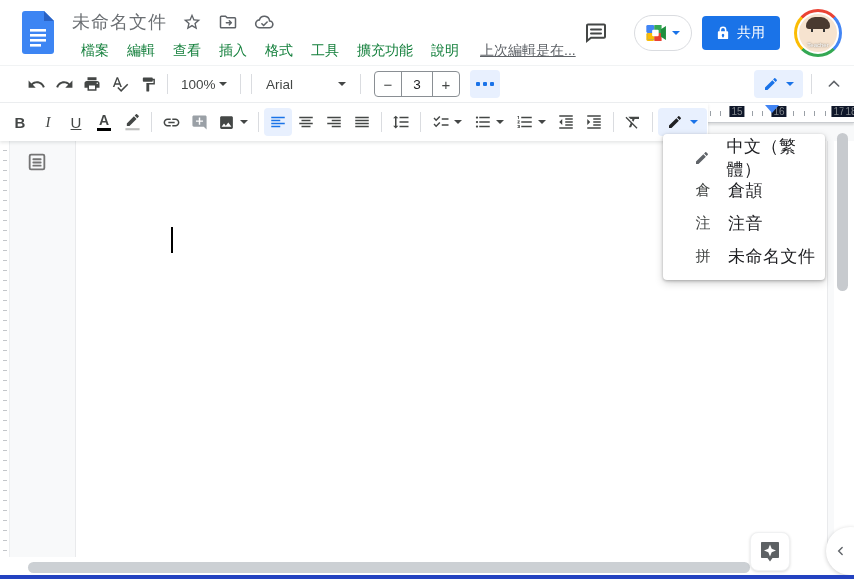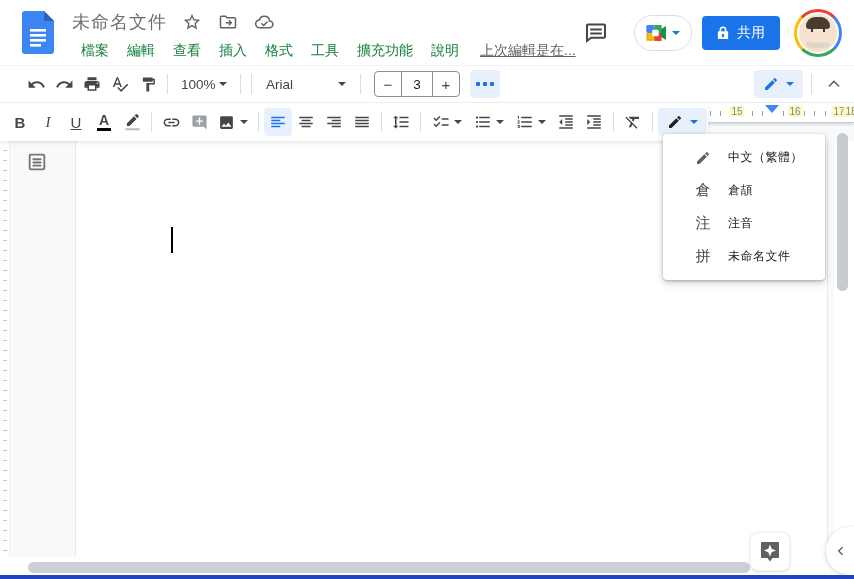--- a/index.html
+++ b/index.html
@@ -47,39 +47,39 @@
   .more-btn i { width:4px; height:4px; border-radius:1px; background:#1a73e8; }
   .pencil-pill { display:flex; align-items:center; gap:7px; padding:0 9px; height:28px; background:#e8f0fe; border-radius:4px; }
   .letter-btn { font-size:15px; color:#444746; }
   .b { font-weight:bold; } .i { font-style:italic; font-family:"Liberation Serif",serif; } .u { text-decoration:underline; }
   .color-a { font-size:14px; font-weight:bold; color:#444746; line-height:1; border-bottom:3px solid #000; padding:0 2px 1px; }
 
   
   .hruler { position:absolute; left:700px; top:103px; width:154px; height:20px; background:#fff; border-bottom:1px solid #c9ccd0; box-shadow:0 2px 2px rgba(60,64,67,.15); z-index:3; }
   .hruler-ticks { position:absolute; left:0; right:0; top:8px; height:5px;
      background:repeating-linear-gradient(to right, transparent 0 9.5px, #9aa0a6 9.5px 10.5px); }
-  .hruler-num { position:absolute; top:3px; transform:translateX(-50%); font-size:10px; color:#80868b; background:#fef9c3; padding:0 2px; }
+  .hruler-num { position:absolute; top:3px; transform:translateX(-50%); font-size:10px; color:#80868b; background:#0f172a; padding:0 2px; }
   .indent-marker { position:absolute; top:2px; width:0; height:0; border-left:7px solid transparent; border-right:7px solid transparent; border-top:8px solid #4285f4; }
   .gray-patch { position:absolute; left:700px; top:122px; width:154px; height:19px; background:#f8f9fa; z-index:1; }
 
   
   .doc-area { position:absolute; left:0; top:141px; width:854px; height:438px; background:#f8f9fa; }
   .vruler { position:absolute; left:0; top:0; width:10px; height:438px; background:#fff; border-right:1px solid #eceef0; }
   .vruler-ticks { position:absolute; right:2px; top:0; width:4px; height:100%;
      background:repeating-linear-gradient(to bottom, transparent 0 9px, #c3c6ca 9px 10px); }
   .outline-btn { position:absolute; left:24px; top:8px; width:26px; height:26px; display:flex; align-items:center; justify-content:center; color:#757575; }
   .page { position:absolute; left:75px; top:0; width:753px; height:438px; background:#fff; border:1px solid #e9eaec; border-top:none; }
   .text-cursor { position:absolute; left:171px; top:86px; width:2px; height:26px; background:#000; }
 
   
   .dropdown { position:absolute; left:663px; top:134px; width:162px; background:#fff; border-radius:4px; box-shadow:0 1px 3px rgba(0,0,0,.25), 0 3px 8px rgba(0,0,0,.18); padding:7px 0; z-index:10; }
   .dd-item { height:33px; display:flex; align-items:center; padding-left:28px; }
   .dd-icon { width:24px; display:flex; align-items:center; justify-content:center; color:#5f6368; }
   .dd-glyph { font-size:15px; color:#444746; }
-  .dd-label { margin-left:13px; font-size:12px; color:#202124; letter-spacing:.5px; }
+  .dd-label { margin-left:13px; font-size:17px; color:#202124; letter-spacing:.5px; }
 
   
   .vscroll-track { position:absolute; left:834px; top:123px; width:20px; height:456px; background:#fff; }
   .vscroll-thumb { position:absolute; left:837px; top:133px; width:11px; height:158px; background:#c7cace; border-radius:6px; z-index:2; }
   .hscroll-track { position:absolute; left:0; top:557px; width:854px; height:18px; background:#fff; }
   .hscroll-thumb { position:absolute; left:28px; top:562px; width:722px; height:11px; background:#ccd0d4; border-radius:6px; }
   .explore-btn { position:absolute; left:750px; top:532px; width:40px; height:39px; background:#fff; border:1px solid #f0f1f2; border-radius:8px; box-shadow:0 1px 3px rgba(0,0,0,.15); display:flex; align-items:center; justify-content:center; z-index:4; }
   .sidepanel-btn { position:absolute; left:826px; top:527px; width:48px; height:48px; background:#fff; border-radius:50%; box-shadow:0 1px 4px rgba(0,0,0,.2); display:flex; align-items:center; padding-left:8px; font-size:18px; color:#5f6368; z-index:4; }
   .bottom-bar { position:absolute; left:0; top:575px; width:854px; height:4px; background:#2342c0; z-index:6; }
 
@@ -237,21 +237,21 @@
       <svg width="16" height="16" viewBox="0 0 24 24" fill="none" stroke="#5f6368" stroke-width="2.4" stroke-linecap="round">
           <path d="M5 15l7-7 7 7"></path>
         </svg>
     </div>
   </div>
 
   <div class="gray-patch"></div>
   <div class="hruler">
     <div class="hruler-ticks"></div>
     <span class="hruler-num" style="left:37px;">15</span>
-    <span class="hruler-num" style="left:95px;">16</span>
+    <span class="hruler-num" style="left:79px;">16</span>
     <span class="hruler-num" style="left:139px;">17</span>
     <span class="hruler-num" style="left:151px;">18</span>
     <div class="indent-marker" style="left:65px;"></div>
   </div>
 
   <div class="toolbar2">
     <div class="tbtn letter-btn b">B</div>
     <div class="tbtn letter-btn i">I</div>
     <div class="tbtn letter-btn u">U</div>
     <div class="tbtn">

